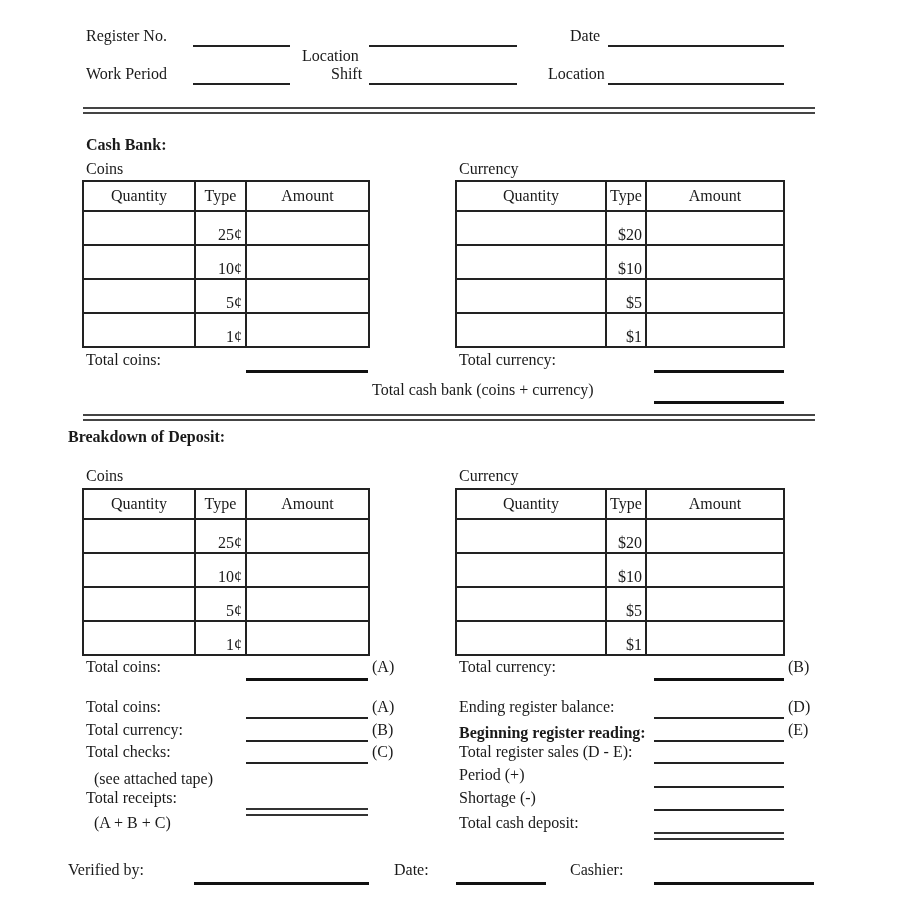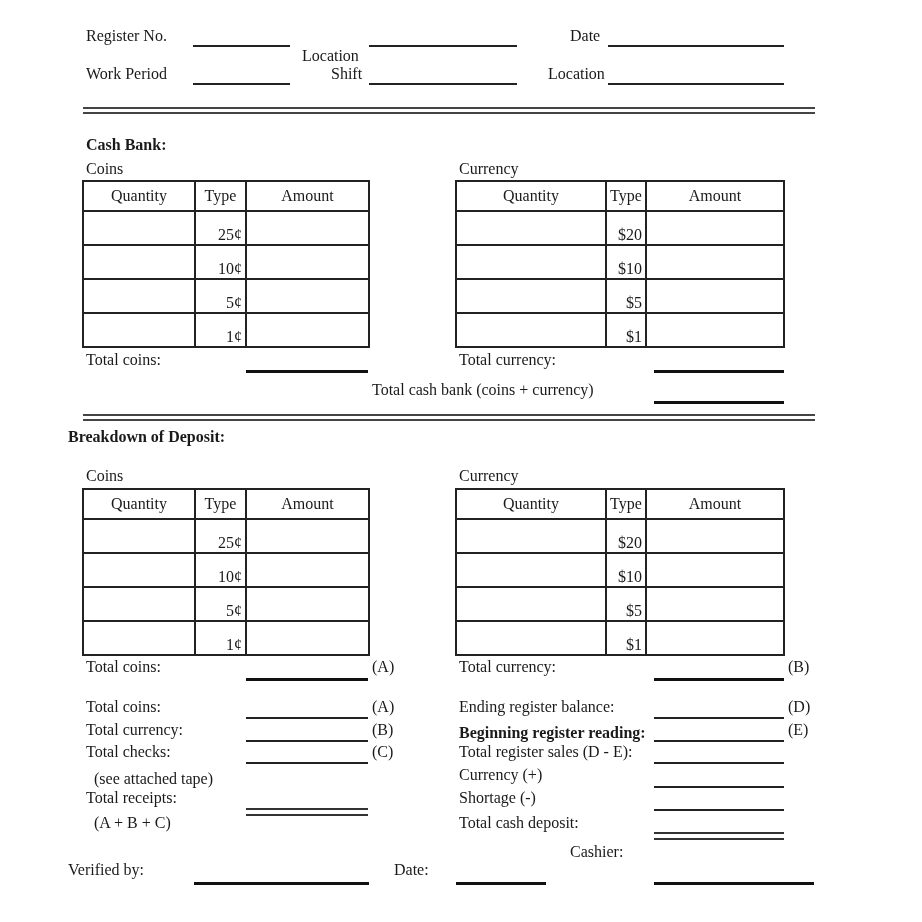--- a/index.html
+++ b/index.html
@@ -221,27 +221,27 @@
 <div class="line" style="left:654px;top:717px;width:130px;"></div>
 <div class="abs" style="left:788px;top:698px;">(D)</div>
 
 <div class="abs" style="left:459px;top:724px;font-weight:bold;">Beginning register reading:</div>
 <div class="line" style="left:654px;top:740px;width:130px;"></div>
 <div class="abs" style="left:788px;top:721px;">(E)</div>
 
 <div class="abs" style="left:459px;top:743px;">Total register sales (D - E):</div>
 <div class="line" style="left:654px;top:762px;width:130px;"></div>
 
-<div class="abs" style="left:459px;top:766px;">Currency (+)</div>
+<div class="abs" style="left:459px;top:766px;">Period (+)</div>
 <div class="line" style="left:654px;top:786px;width:130px;"></div>
 
 <div class="abs" style="left:459px;top:789px;">Shortage (-)</div>
 <div class="line" style="left:654px;top:809px;width:130px;"></div>
 
 <div class="abs" style="left:459px;top:814px;">Total cash deposit:</div>
 <div class="dbl" style="left:654px;top:832px;width:130px;"></div>
 
 <div class="abs" style="left:68px;top:861px;text-align:right;">Verified by:</div>
 <div class="line thick" style="left:194px;top:882px;width:175px;"></div>
 <div class="abs" style="left:394px;top:861px;">Date:</div>
 <div class="line thick" style="left:456px;top:882px;width:90px;"></div>
-<div class="abs" style="left:570px;top:843px;">Cashier:</div>
+<div class="abs" style="left:570px;top:861px;">Cashier:</div>
 <div class="line thick" style="left:654px;top:882px;width:160px;"></div>
 
 </body></html>

